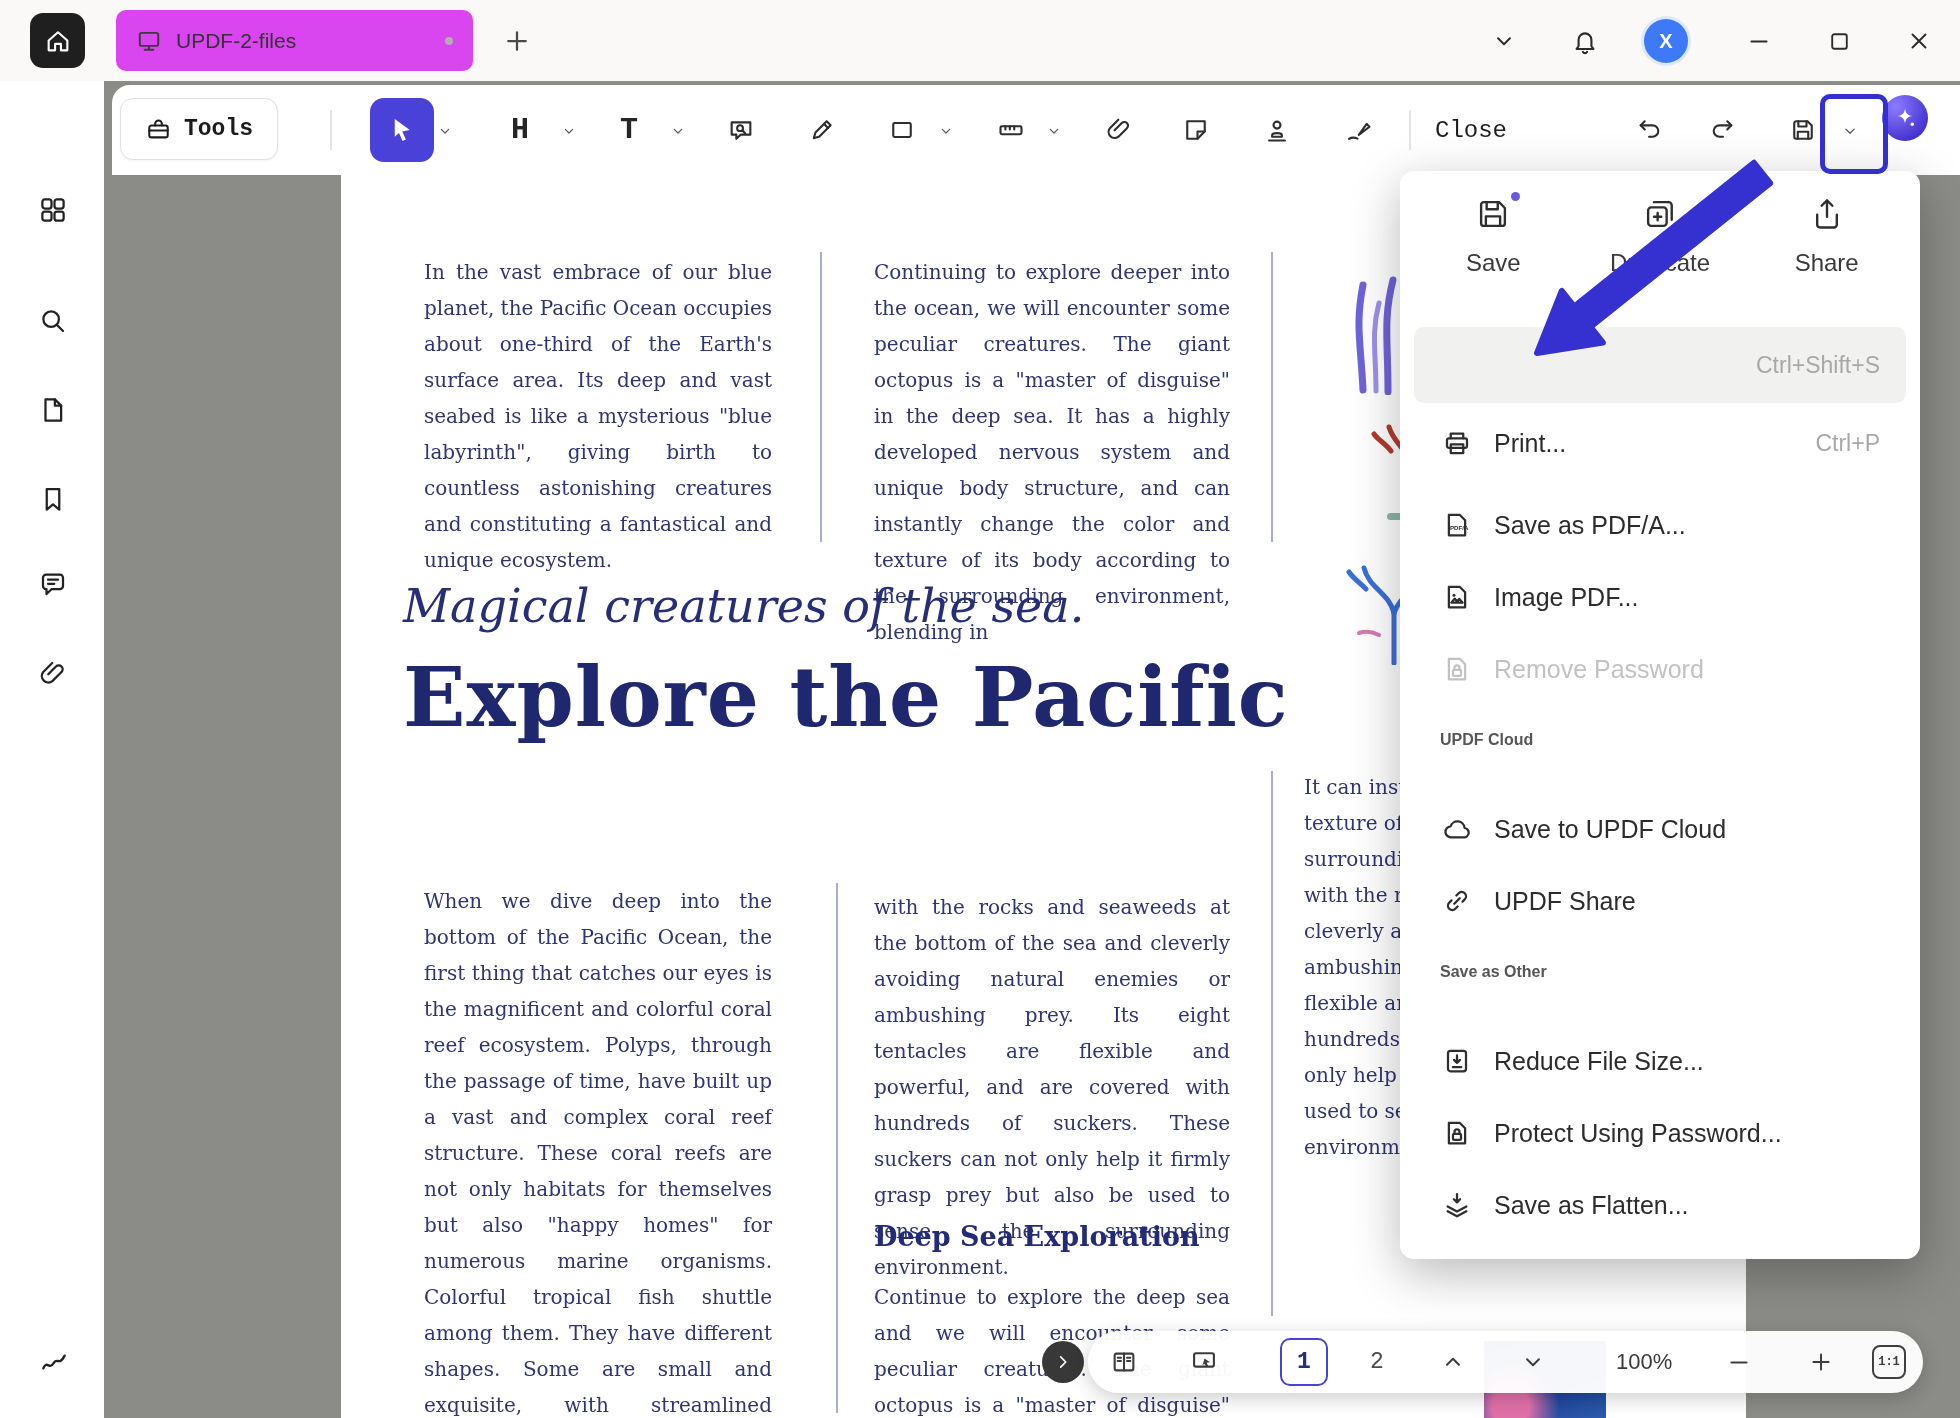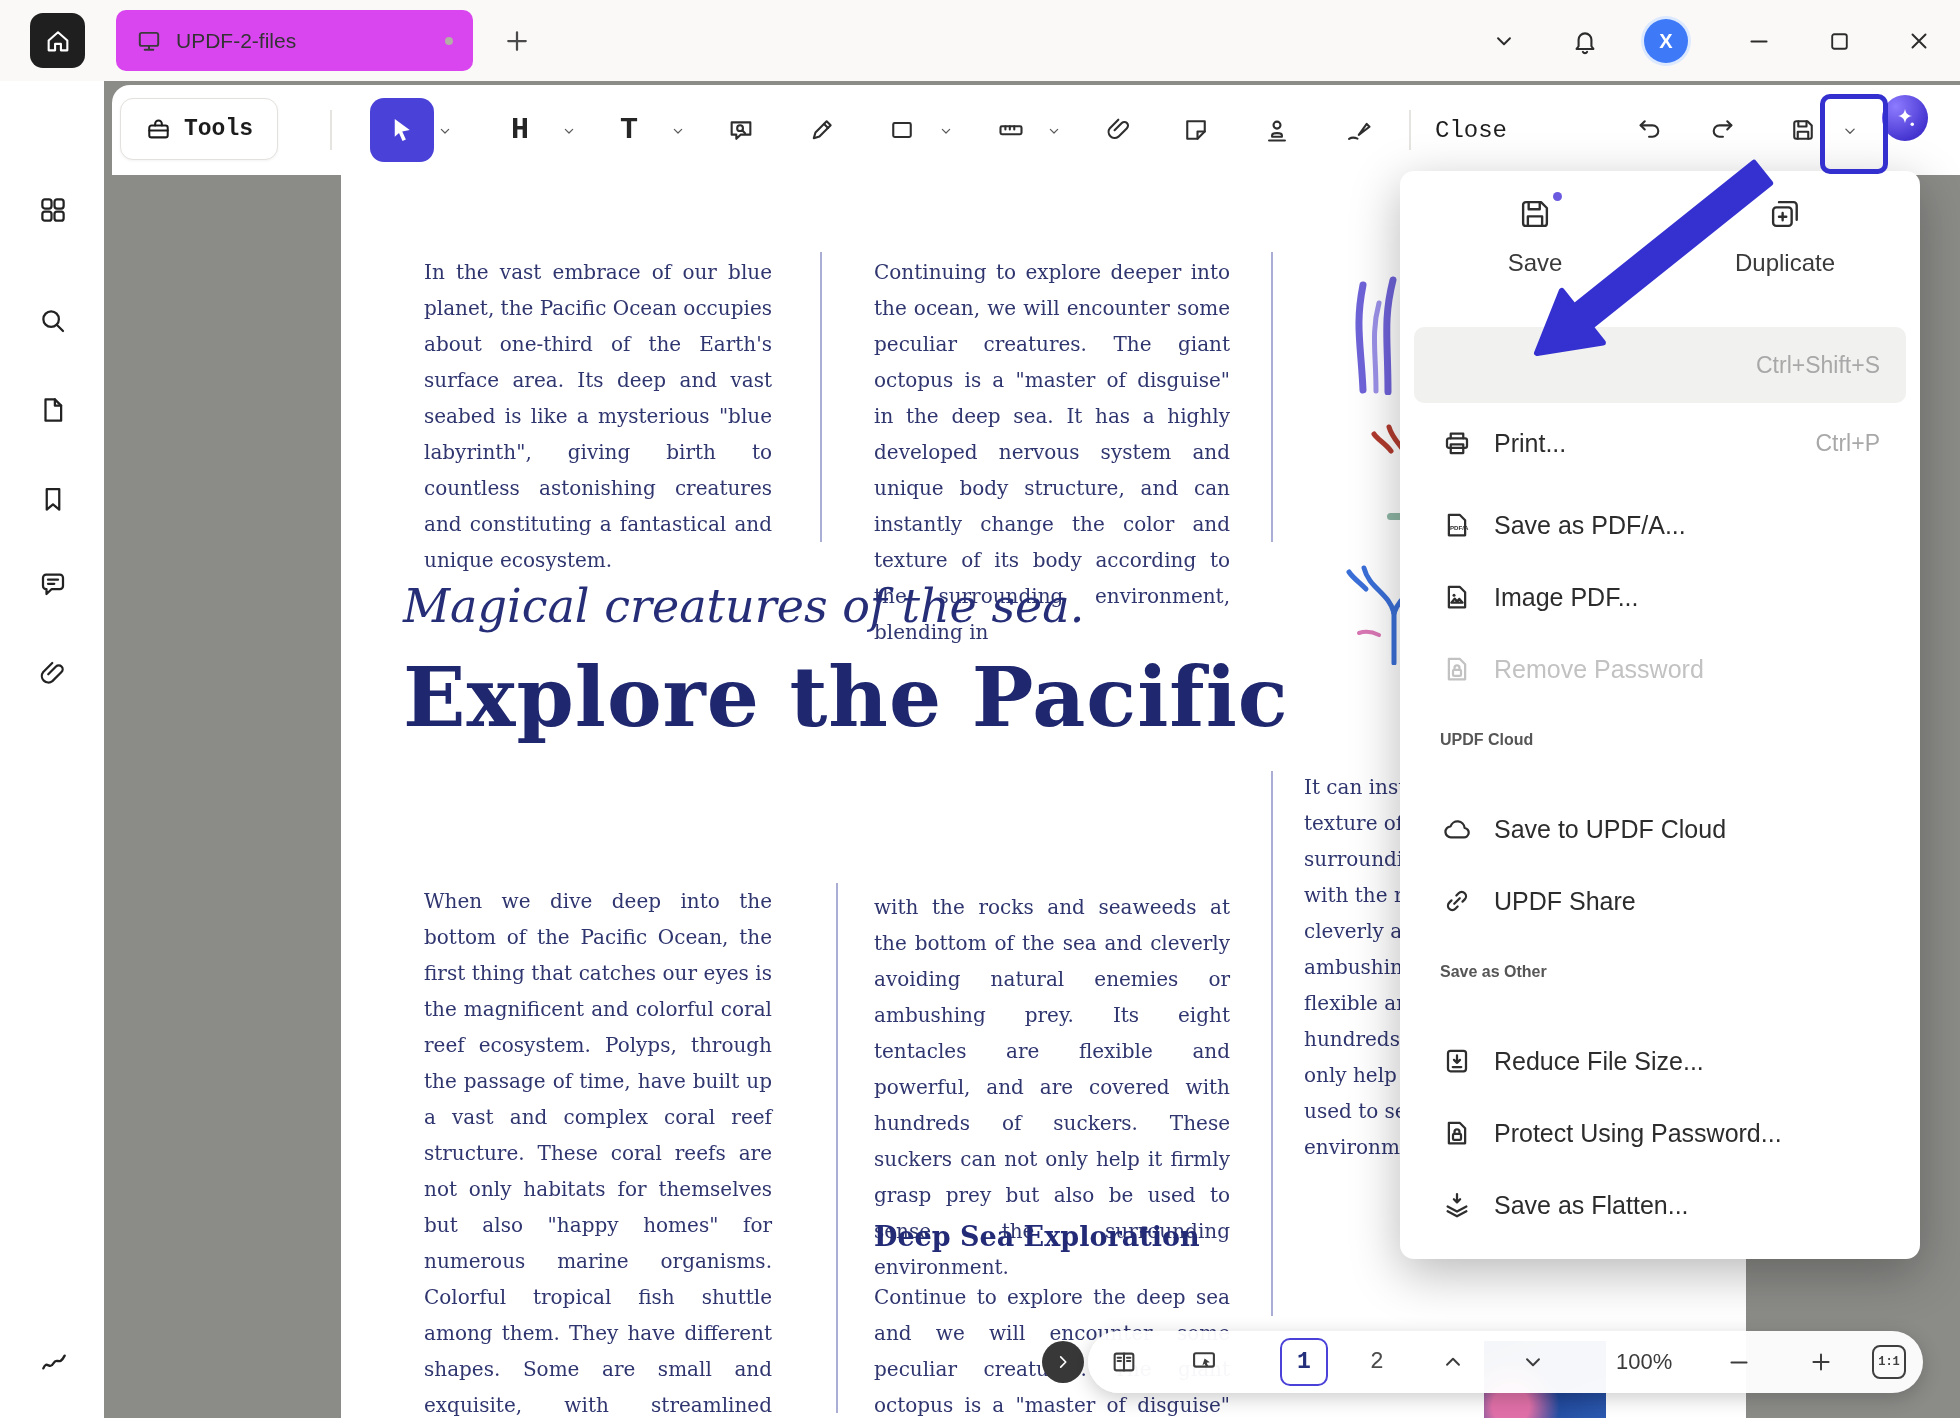--- a/index.html
+++ b/index.html
@@ -534,20 +534,26 @@
           <span class="badge-dot"></span>
         </span>
       <span>Save</span>
     </div>
     <div class="mact">
       <svg class="ic" viewBox="0 0 24 24">
           <use href="#i-dup"></use>
         </svg>
       <span>Duplicate</span>
     </div>
+    <div class="mact">
+      <svg class="ic" viewBox="0 0 24 24">
+          <use href="#i-share"></use>
+        </svg>
+      <span>Share</span>
+    </div>
   </div>
 
   <div class="saveas-bg">
     <span class="sc">Ctrl+Shift+S</span>
   </div>
 
   <div class="mrow" style="top:240px">
     <svg class="ic" viewBox="0 0 24 24">
         <use href="#i-print"></use>
       </svg>

